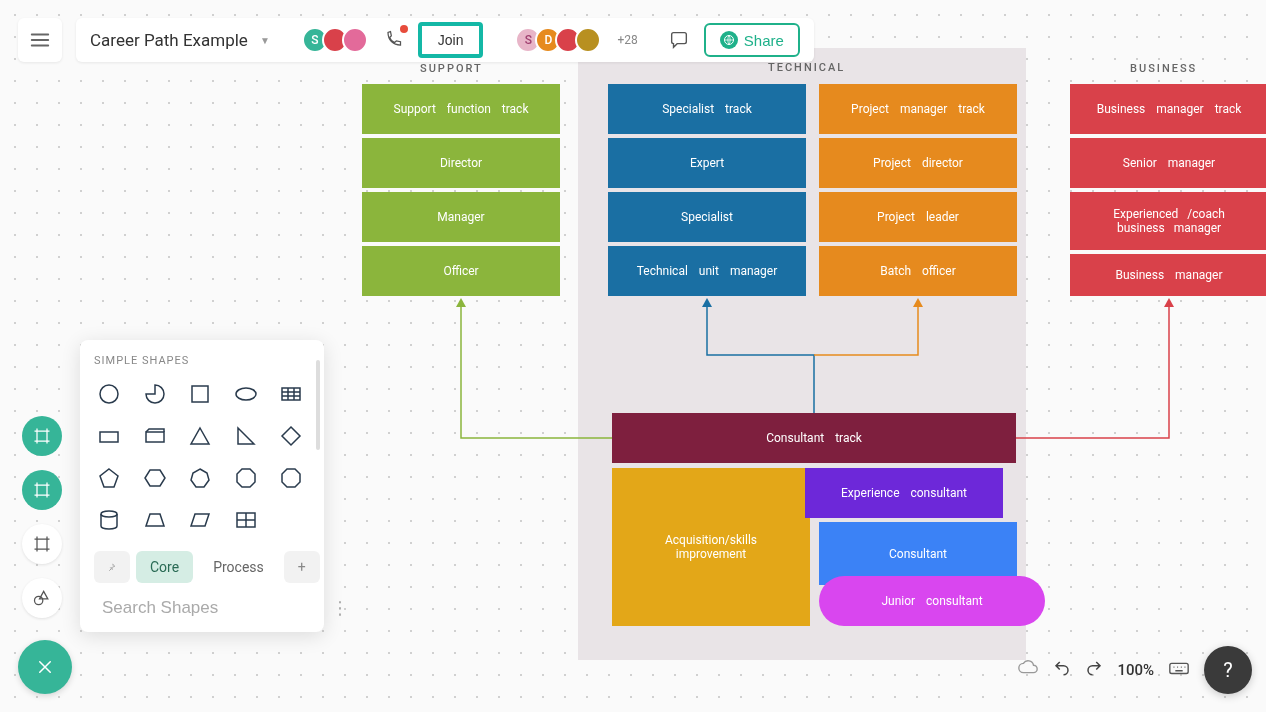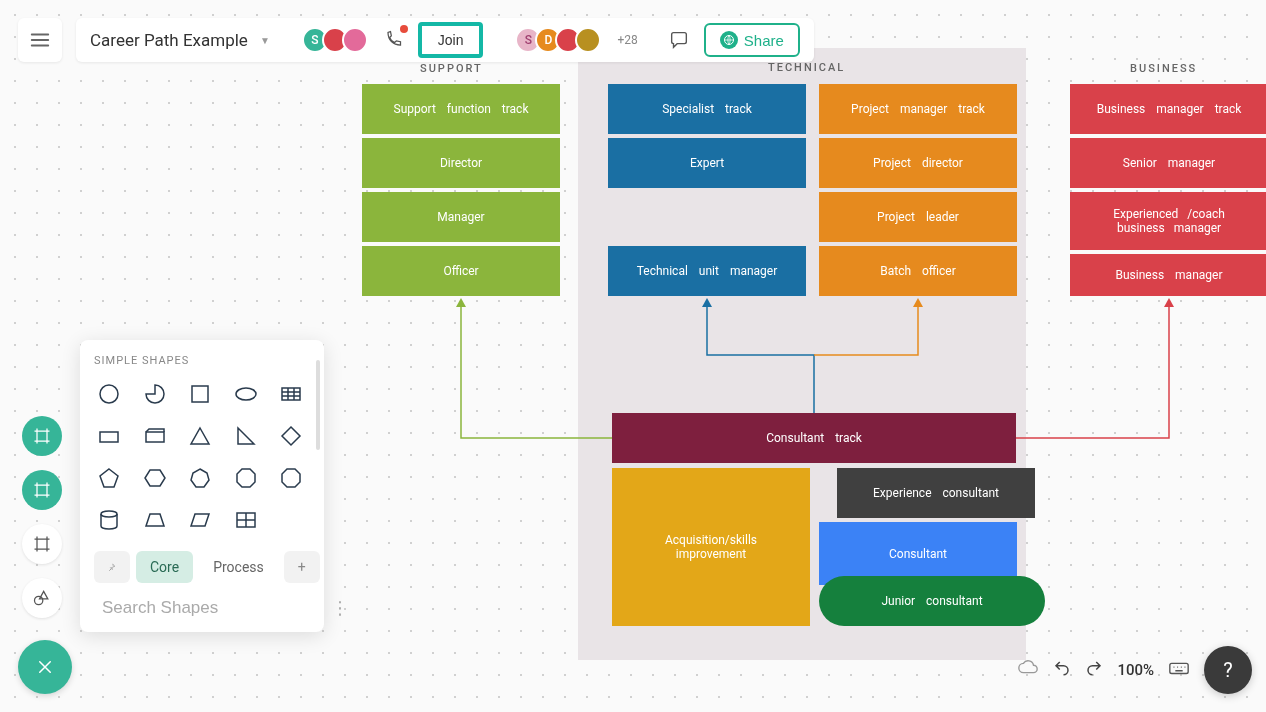--- a/index.html
+++ b/index.html
@@ -266,39 +266,40 @@
   <div class="col-label" style="left:438px; top:13px;">TECHNICAL</div>
   <div class="col-label" style="left:800px; top:14px;">BUSINESS</div>
 
   <div class="track-box" style="left:32px; top:36px; width:198px; height:50px; background:#8bb53c;">Support function track</div>
   <div class="track-box" style="left:32px; top:90px; width:198px; height:50px; background:#8bb53c;">Director</div>
   <div class="track-box" style="left:32px; top:144px; width:198px; height:50px; background:#8bb53c;">Manager</div>
   <div class="track-box" style="left:32px; top:198px; width:198px; height:50px; background:#8bb53c;">Officer</div>
 
   <div class="track-box" style="left:278px; top:36px; width:198px; height:50px; background:#1a6fa3;">Specialist track</div>
   <div class="track-box" style="left:278px; top:90px; width:198px; height:50px; background:#1a6fa3;">Expert</div>
+  <div class="track-box" style="left:278px; top:144px; width:198px; height:50px; background:#1a6fa3;">Specialist</div>
   <div class="track-box" style="left:278px; top:198px; width:198px; height:50px; background:#1a6fa3;">Technical unit manager</div>
 
   <div class="track-box" style="left:489px; top:36px; width:198px; height:50px; background:#e68a1e;">Project manager track</div>
   <div class="track-box" style="left:489px; top:90px; width:198px; height:50px; background:#e68a1e;">Project director</div>
   <div class="track-box" style="left:489px; top:198px; width:198px; height:50px; background:#e68a1e;">Batch officer</div>
   <div class="track-box" style="left:489px; top:144px; width:198px; height:50px; background:#e68a1e;">Project leader</div>
 
   <div class="track-box" style="left:740px; top:36px; width:198px; height:50px; background:#d9414a;">Business manager track</div>
   <div class="track-box" style="left:740px; top:90px; width:198px; height:50px; background:#d9414a;">Senior manager</div>
   <div class="track-box" style="left:740px; top:144px; width:198px; height:58px; background:#d9414a; word-spacing:6px;">Experienced /coach business manager</div>
   <div class="track-box" style="left:740px; top:206px; width:198px; height:42px; background:#d9414a;">Business manager</div>
 
   <div class="track-box" style="left:282px; top:365px; width:404px; height:50px; background:#7e1f3e;">Consultant track</div>
 
   <div class="track-box" style="left:282px; top:420px; width:198px; height:158px; background:#e3a718; color:#fff; word-spacing:3px;">Acquisition/skills improvement</div>
 
-  <div class="track-box" style="left:507px; top:420px; width:198px; height:50px; background:#404040;">Experience consultant</div>
+  <div class="track-box" style="left:475px; top:420px; width:198px; height:50px; background:#6d28d9;">Experience consultant</div>
   <div class="track-box" style="left:489px; top:474px; width:198px; height:63px; background:#3b82f6;">Consultant</div>
-  <div class="track-box" style="left:489px; top:528px; width:226px; height:50px; background:#15803d;border-radius:25px;">Junior consultant</div>
+  <div class="track-box" style="left:489px; top:528px; width:226px; height:50px; background:#d946ef;border-radius:25px;">Junior consultant</div>
 
   <svg class="connector" style="left:0; top:0;" width="940" height="620">
 
     <path d="M 131 257 L 131 390 L 282 390" stroke="#8bb53c" stroke-width="1.5" fill="none"></path>
     <polygon points="131,250 126,259 136,259" fill="#8bb53c"></polygon>
 
     <path d="M 377 257 L 377 307 L 484 307 L 484 365" stroke="#1a6fa3" stroke-width="1.5" fill="none"></path>
     <polygon points="377,250 372,259 382,259" fill="#1a6fa3"></polygon>
 
     <path d="M 588 257 L 588 307 L 484 307" stroke="#e68a1e" stroke-width="1.5" fill="none"></path>

